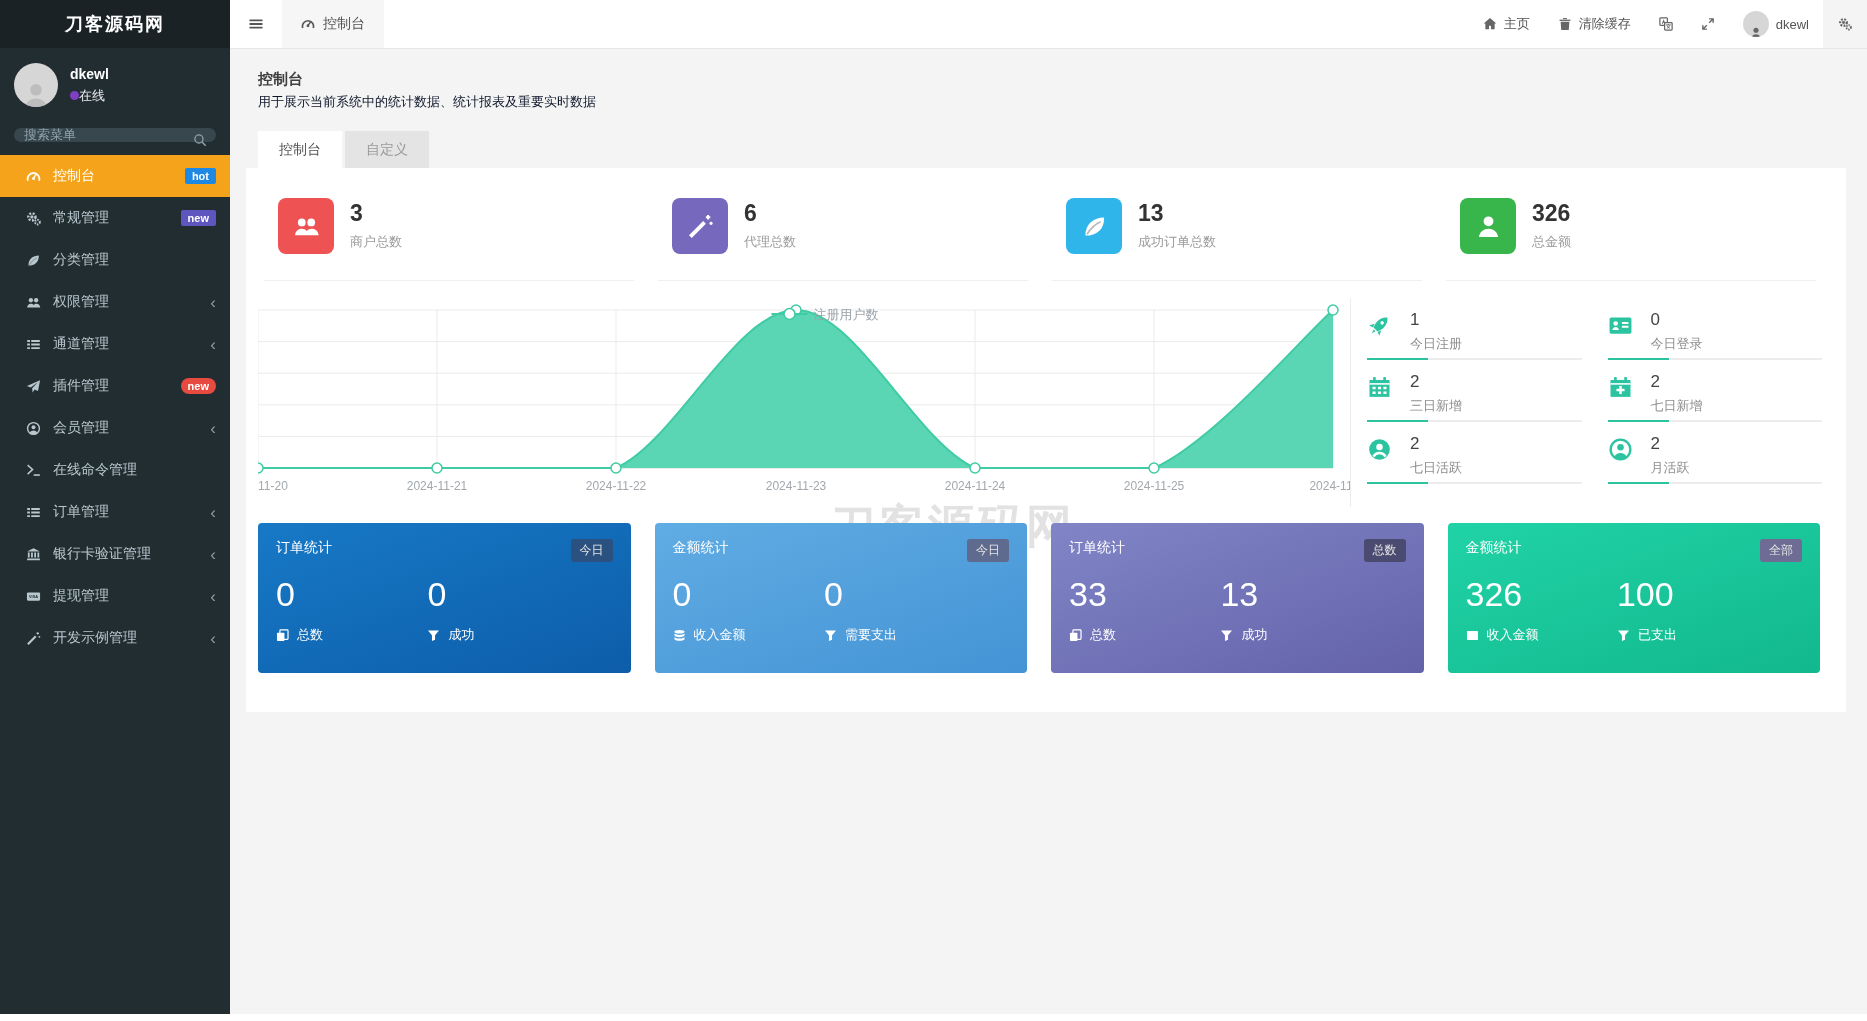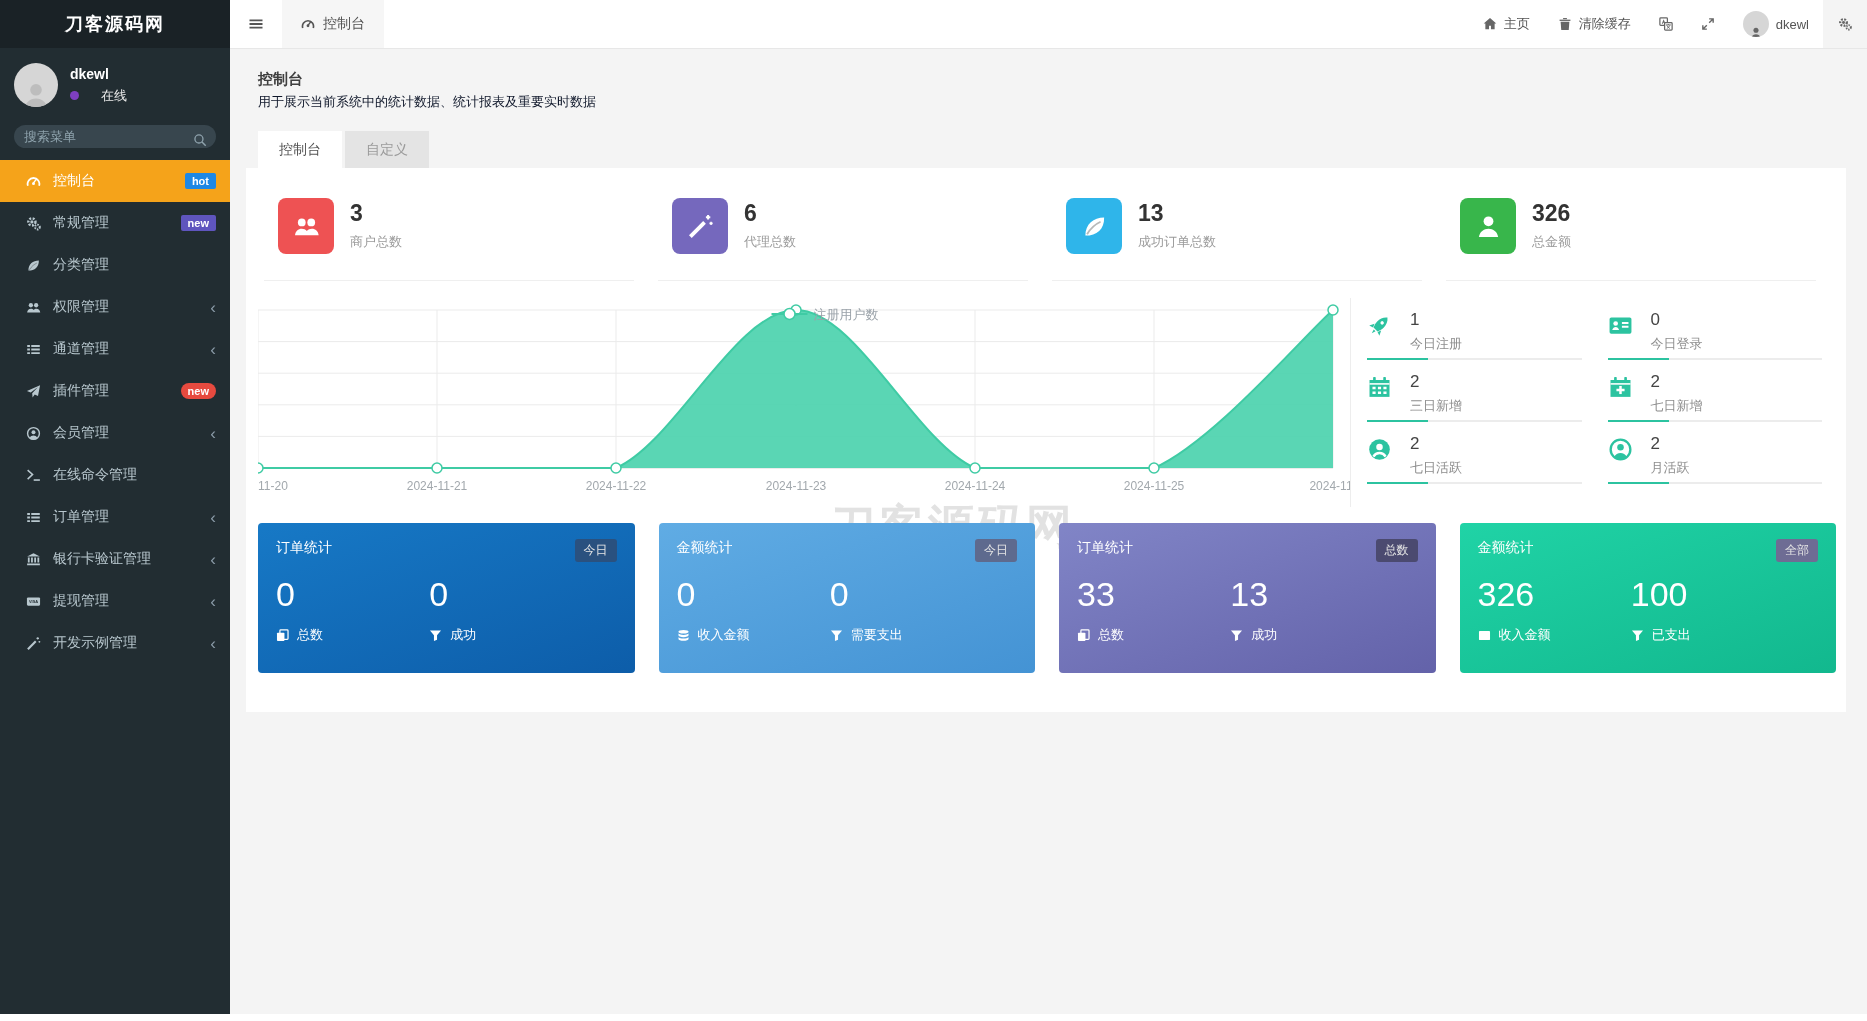--- a/index.html
+++ b/index.html
@@ -10,24 +10,24 @@
 
   
   .sidebar{position:absolute;left:0;top:0;width:230px;height:1021px;background:#222d32;z-index:5}
   .logo{height:48px;background:#1a2226;color:#fff;font-size:18px;font-weight:bold;
         display:flex;align-items:center;justify-content:center;letter-spacing:2px}
   .userpanel{display:flex;padding:15px 14px 12px;align-items:center;gap:12px}
   .avatar{width:44px;height:44px;border-radius:50%;background:#d6d6d6;overflow:hidden;
           display:flex;align-items:flex-end;justify-content:center;color:#bdbdbd;font-size:32px}
   .avatar .ic{margin-bottom:-5px}
   .uname{color:#fff;font-weight:bold;font-size:14px}
-  .ustatus{color:#ececec;font-size:13px;margin-top:5px;display:flex;align-items:center;gap:22px}
+  .ustatus{color:#ececec;font-size:13px;margin-top:5px;display:flex;align-items:center;gap:0}
   .dot{width:9px;height:9px;border-radius:50%;background:#7e3fc1}
   .searchwrap{margin:6px 14px 12px;position:relative}
-  .searchwrap input{width:100%;box-sizing:border-box;height:23px;background:#38464e;border:none;
+  .searchwrap input{width:100%;box-sizing:border-box;height:14px;background:#38464e;border:none;
         border-radius:14px;color:#cfd8dc;padding:0 32px 0 10px;font-size:13px;outline:none}
   .searchwrap input::placeholder{color:#8fa3ad}
   .searchbtn{position:absolute;right:9px;top:8px;color:#8fa3ad;font-size:14px;cursor:pointer}
   .menu{margin-top:4px}
   .mi{height:42px;display:flex;align-items:center;padding:0 14px 0 24px;color:#b8c7ce;
       font-size:14px;cursor:pointer}
   .mi .mic{width:19px;font-size:15px;margin-right:10px;display:inline-flex;justify-content:center}
   .mi.active{background:#f5a31a;color:#fff}
   .mi .lbl{white-space:nowrap}
   .badge{margin-left:auto;font-size:11px;color:#fff;padding:2px 7px;border-radius:2px;font-weight:bold}
@@ -81,21 +81,21 @@
   .mini::before{content:"";position:absolute;left:0;bottom:0;height:2px;width:28%;background:#2cc3a0;z-index:1}
   .mini .micn{color:#2cc3a0;font-size:25px;width:30px;display:flex;margin-top:3px}
   .mval{font-size:17px;color:#444}
   .mlab{font-size:13px;color:#8d8d8d;margin-top:5px}
 
   
   .watermark{position:absolute;left:584px;top:328px;font-size:46px;font-weight:bold;
              color:#e2e2e2;letter-spacing:3px;z-index:1;white-space:nowrap}
 
   
-  .cards{position:absolute;left:12px;right:10px;top:355px;display:flex;gap:24px;z-index:2}
+  .cards{position:absolute;left:12px;right:26px;top:355px;display:flex;gap:24px;z-index:2}
   .scard{flex:1;border-radius:4px;color:#fff;padding:16px 18px;box-sizing:border-box;height:150px}
   .shead{display:flex;justify-content:space-between;align-items:flex-start;font-size:14px}
   .sbadge{font-size:12px;padding:3px 9px;border-radius:3px;color:#e5e5e5}
   .svals{display:flex;margin-top:13px}
   .sv{width:45%;font-size:34px;font-weight:normal}
   .sfoot{display:flex;margin-top:12px;font-size:13px}
   .fi{width:45%;display:flex;gap:8px;align-items:center}
   .fi .ic{font-size:13px}
 
   .footstrip{position:absolute;left:0;right:0;bottom:0;height:7px;background:#fff;z-index:6}

